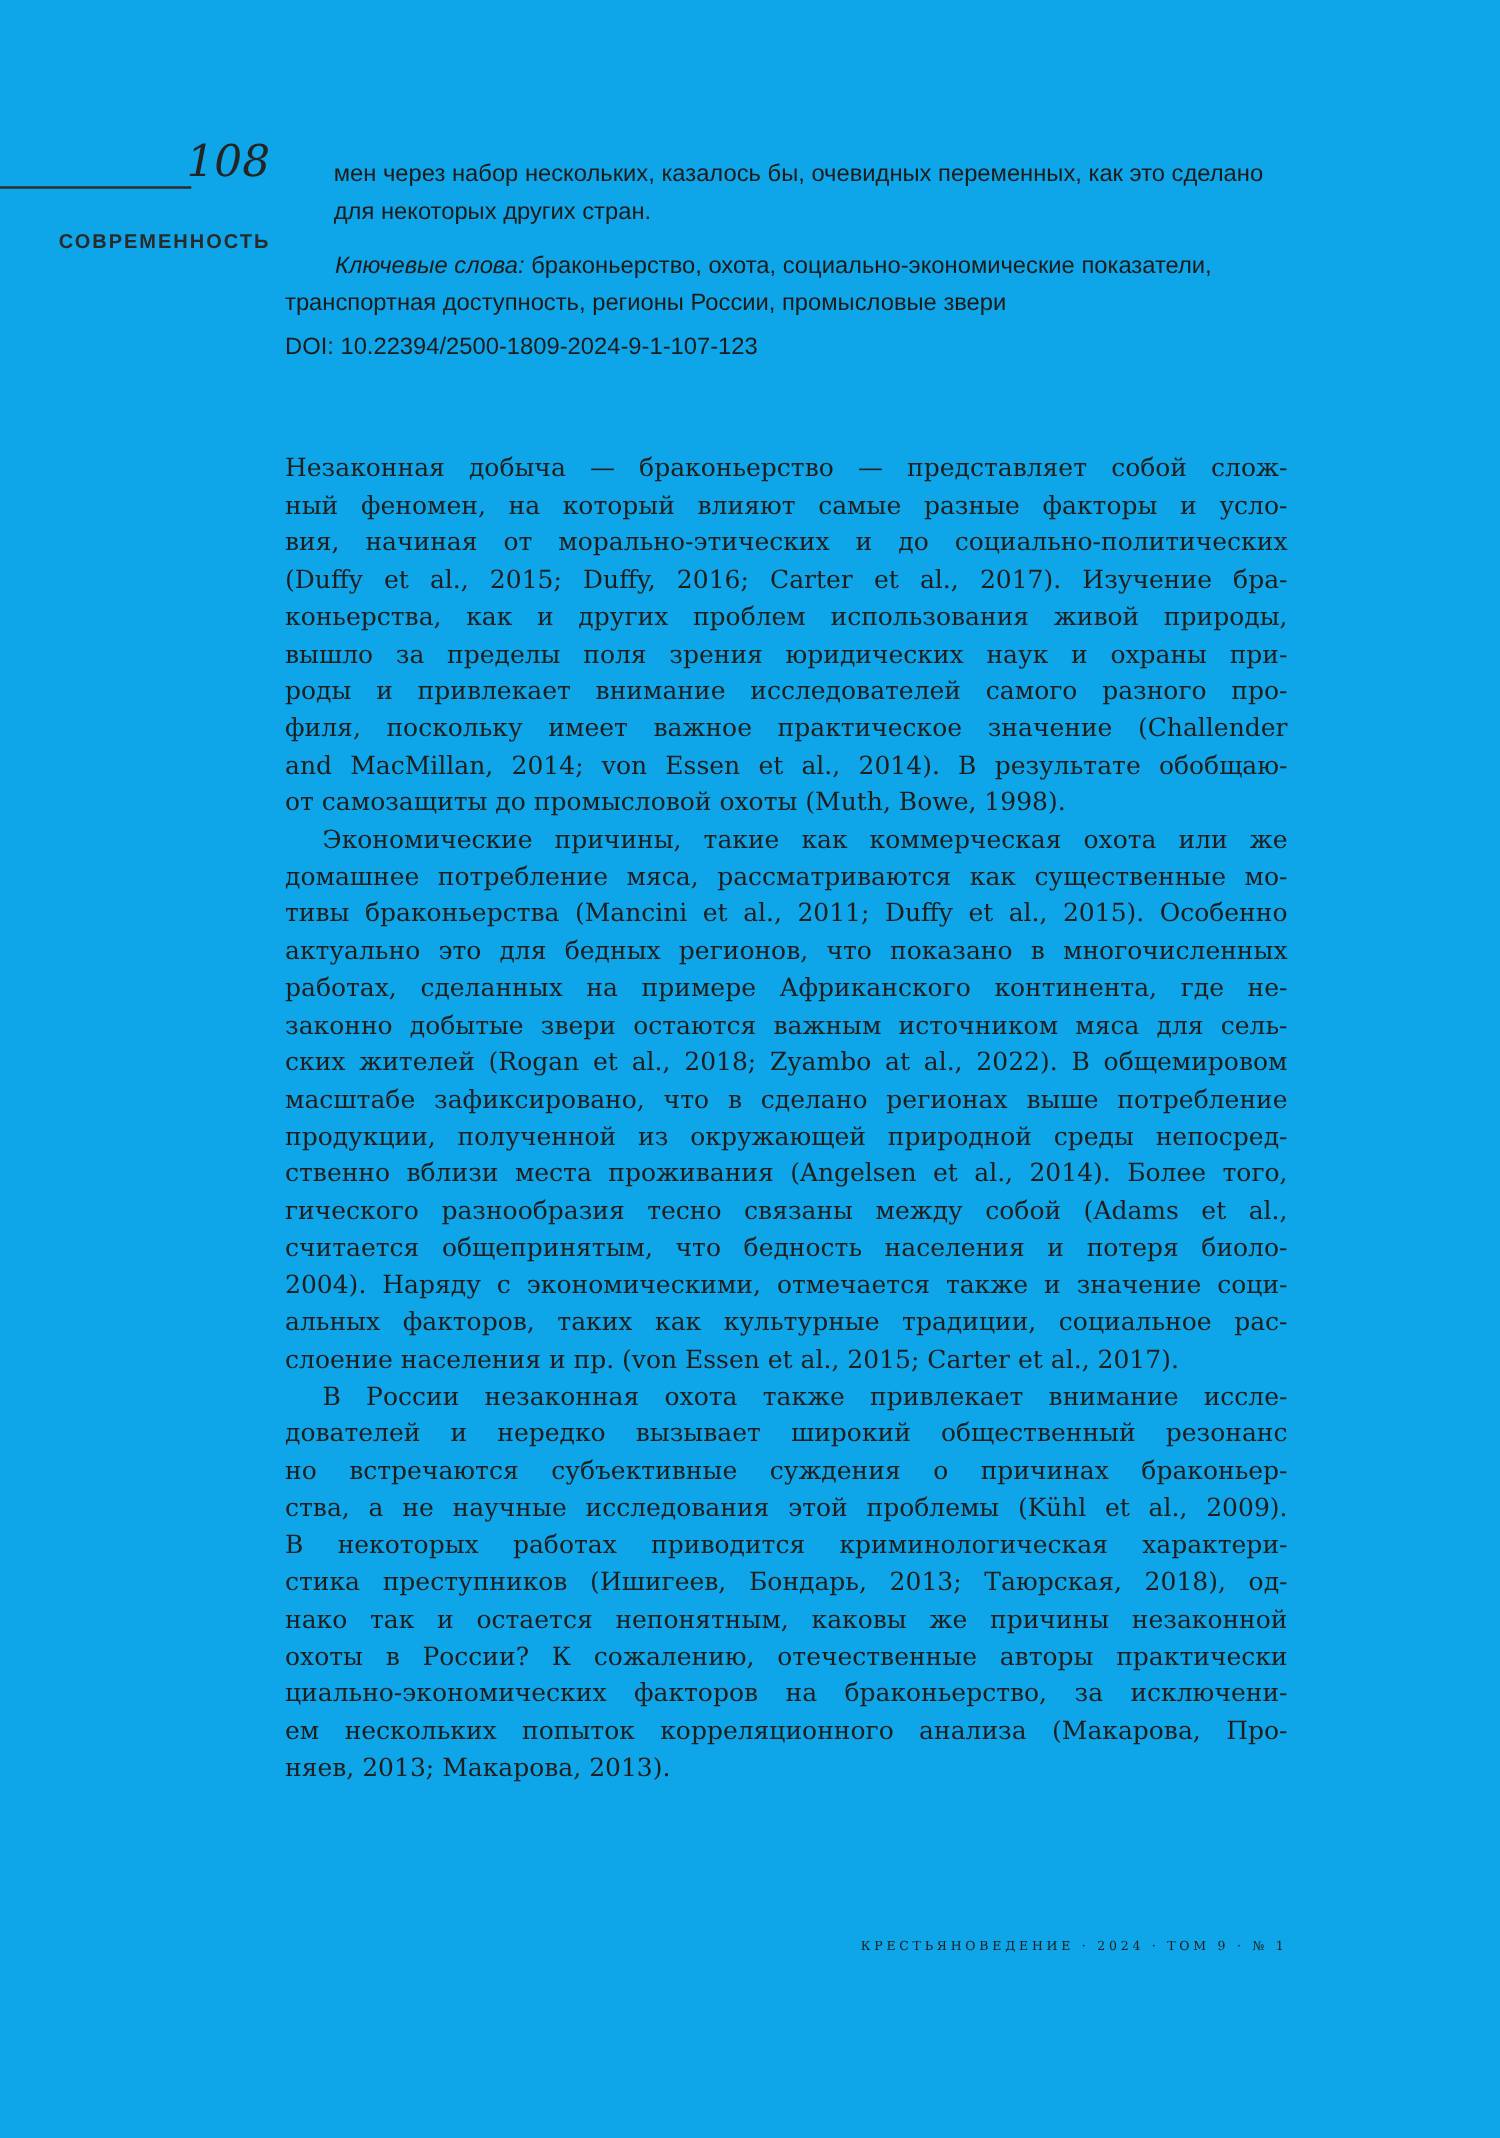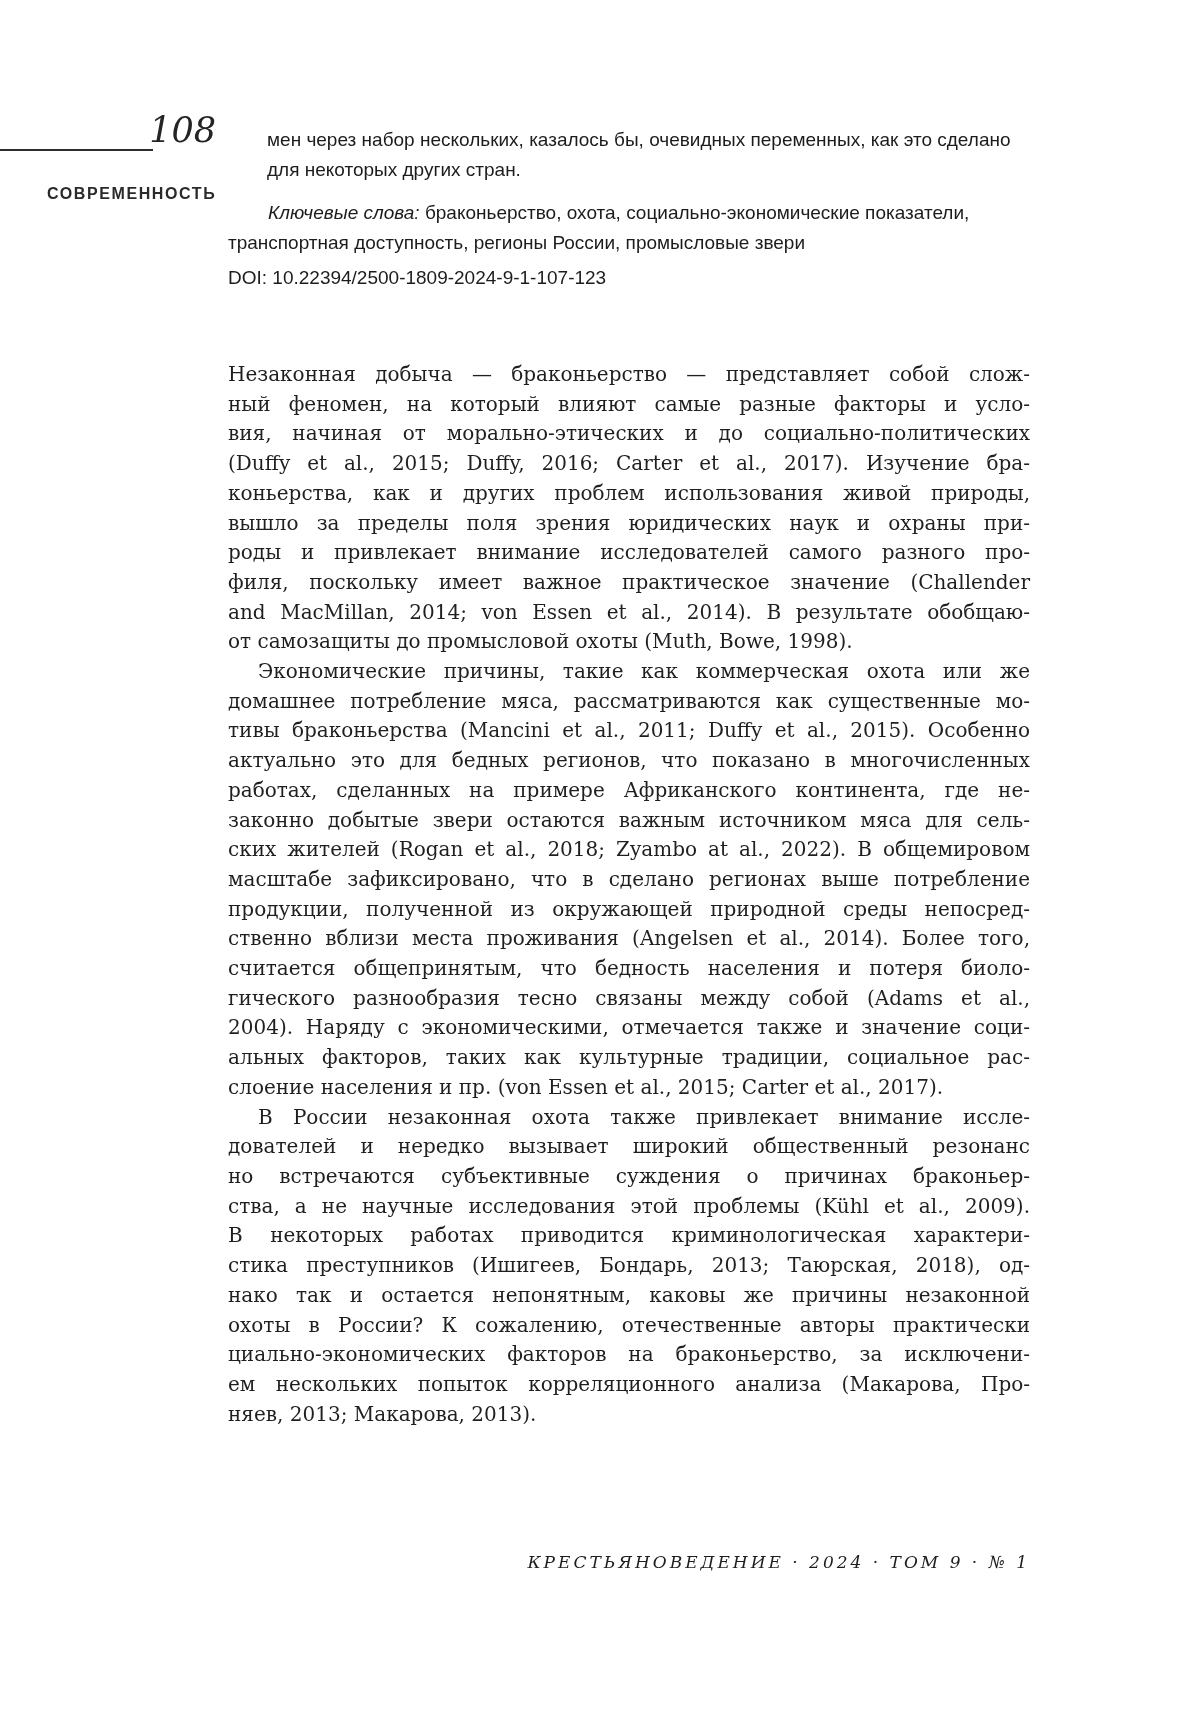--- a/index.html
+++ b/index.html
@@ -1,19 +1,19 @@
 <!DOCTYPE html>
 <html><head>
 <meta charset="utf-8">
 <style>
   html, body { margin:0; padding:0; background:#e8e8e8; }
   .page {
     position:relative;
     width:1200px; height:1710px;
-    background:#ffffff;
+    background:#0ea5e9;
     color:#1e1e1e;
     font-family:"DejaVu Serif", serif;
     overflow:hidden;
     margin:0 auto;
   }
 
   .margin-rule {
     position:absolute; left:0; top:149px;
     width:153px; height:2px; background:#2d2d2d;
   }
@@ -57,25 +57,24 @@
     font-family:"DejaVu Serif", serif;
     font-size:20px; line-height:29.7px;
     color:#1f1f1f;
   }
   .body-line { text-align:justify; text-align-last:justify; }
   .body-line.last { text-align-last:left; }
   .body-line.indent { text-indent:30px; }
   .journal-footer {
     position:absolute; right:170px; top:1552px;
     font-family:"DejaVu Serif", serif;
-    font-size:17px; letter-spacing:3px;
+    font-size:10px; letter-spacing:3px;
     color:#1e1e1e;
     text-align:right;
     white-space:nowrap;
-    font-style:italic;
   }
 </style>
 </head>
 <body>
 
 <div class="page">
 
   <div class="margin-rule"></div>
 
   <div class="page-number">108</div>
@@ -108,22 +107,22 @@
       <div class="body-line indent">Экономические причины, такие как коммерческая охота или же</div>
       <div class="body-line">домашнее потребление мяса, рассматриваются как существенные мо-</div>
       <div class="body-line">тивы браконьерства (Mancini et al., 2011; Duffy et al., 2015). Особенно</div>
       <div class="body-line">актуально это для бедных регионов, что показано в многочисленных</div>
       <div class="body-line">работах, сделанных на примере Африканского континента, где не-</div>
       <div class="body-line">законно добытые звери остаются важным источником мяса для сель-</div>
       <div class="body-line">ских жителей (Rogan et al., 2018; Zyambo at al., 2022). В общемировом</div>
       <div class="body-line">масштабе зафиксировано, что в сделано регионах выше потребление</div>
       <div class="body-line">продукции, полученной из окружающей природной среды непосред-</div>
       <div class="body-line">ственно вблизи места проживания (Angelsen et al., 2014). Более того,</div>
+      <div class="body-line">гического разнообразия тесно связаны между собой (Adams et al.,</div>
       <div class="body-line">считается общепринятым, что бедность населения и потеря биоло-</div>
-      <div class="body-line">гического разнообразия тесно связаны между собой (Adams et al.,</div>
       <div class="body-line">2004). Наряду с экономическими, отмечается также и значение соци-</div>
       <div class="body-line">альных факторов, таких как культурные традиции, социальное рас-</div>
       <div class="body-line last">слоение населения и пр. (von Essen et al., 2015; Carter et al., 2017).</div>
       <div class="body-line indent">В России незаконная охота также привлекает внимание иссле-</div>
       <div class="body-line">дователей и нередко вызывает широкий общественный резонанс</div>
       <div class="body-line">но встречаются субъективные суждения о причинах браконьер-</div>
       <div class="body-line">ства, а не научные исследования этой проблемы (Kühl et al., 2009).</div>
       <div class="body-line">В некоторых работах приводится криминологическая характери-</div>
       <div class="body-line">стика преступников (Ишигеев, Бондарь, 2013; Таюрская, 2018), од-</div>
       <div class="body-line">нако так и остается непонятным, каковы же причины незаконной</div>

